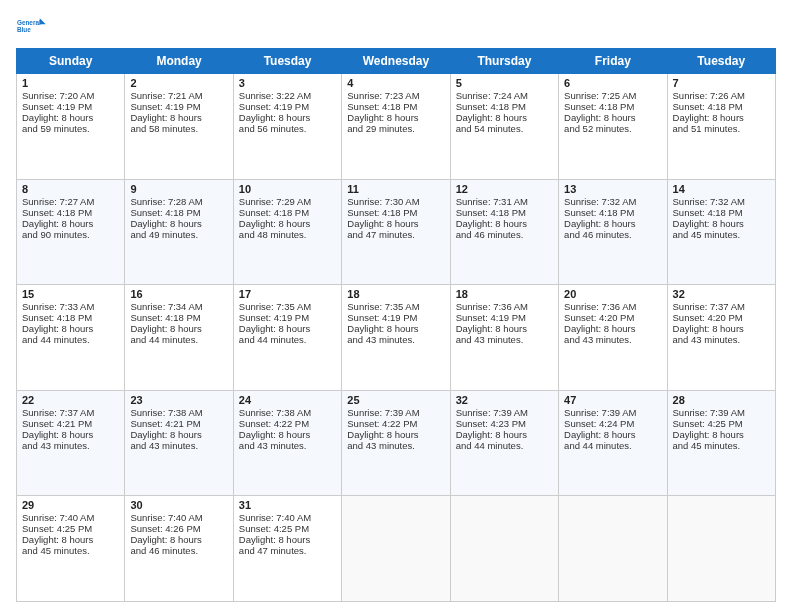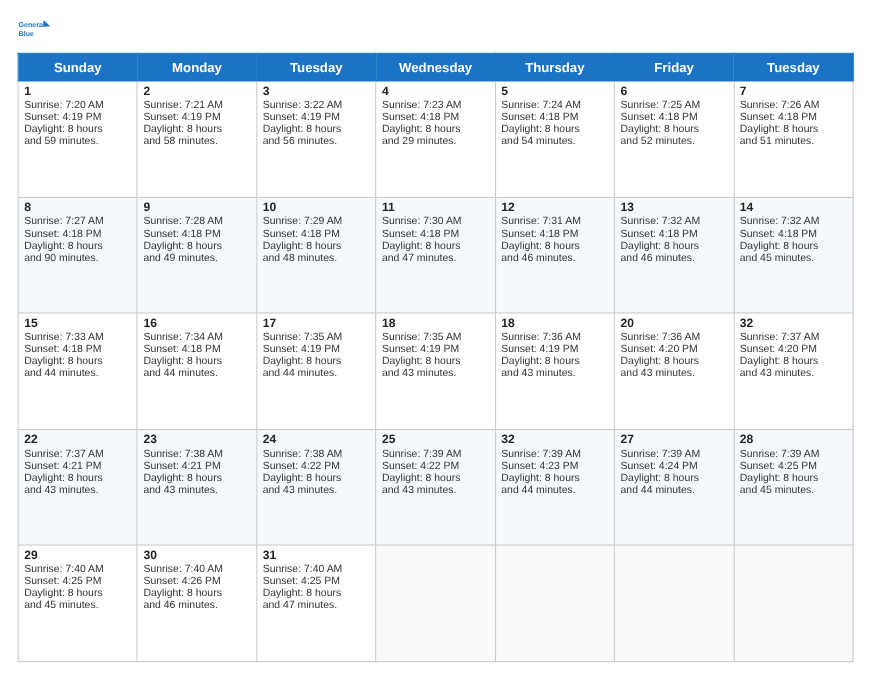--- a/index.html
+++ b/index.html
@@ -297,21 +297,21 @@
             <div>and 43 minutes.</div>
           </td>
           <td>
             <span class="day-num">32</span>
             <div>Sunrise: 7:39 AM</div>
             <div>Sunset: 4:23 PM</div>
             <div>Daylight: 8 hours</div>
             <div>and 44 minutes.</div>
           </td>
           <td>
-            <span class="day-num">27</span>
+            <span class="day-num">47</span>
             <div>Sunrise: 7:39 AM</div>
             <div>Sunset: 4:24 PM</div>
             <div>Daylight: 8 hours</div>
             <div>and 44 minutes.</div>
           </td>
           <td>
             <span class="day-num">28</span>
             <div>Sunrise: 7:39 AM</div>
             <div>Sunset: 4:25 PM</div>
             <div>Daylight: 8 hours</div>

